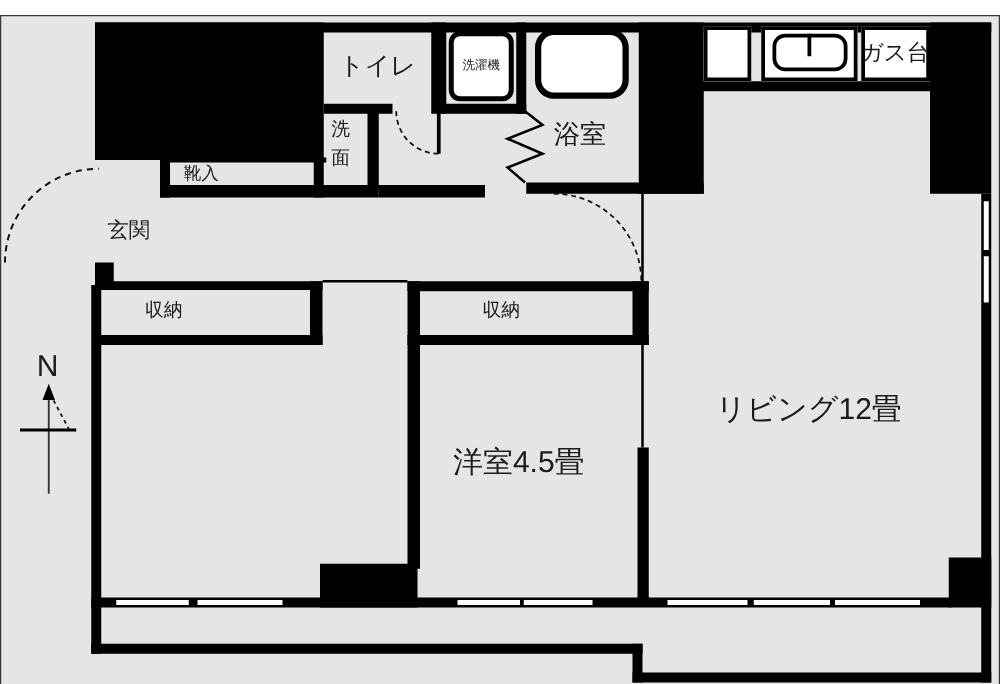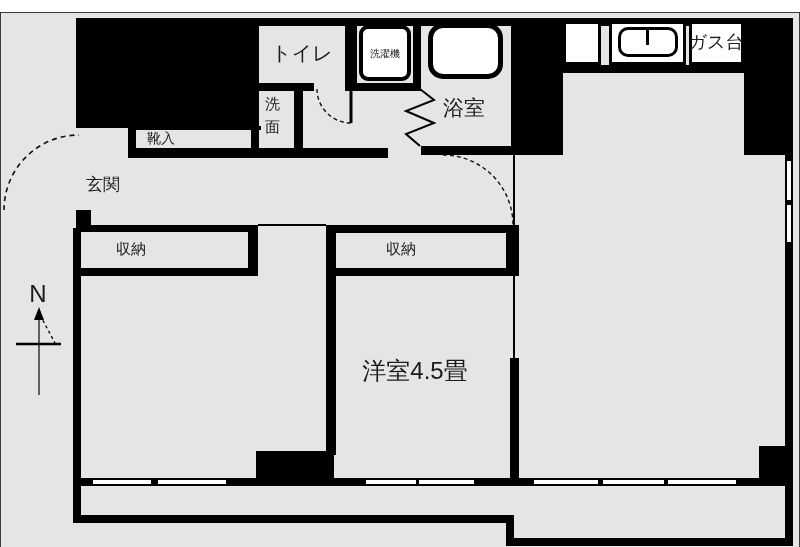--- a/index.html
+++ b/index.html
@@ -112,15 +112,16 @@
   <div class="lbl" style="left:301px;top:40px;font-size:20px">トイレ</div>
   <div class="lbl" style="left:384px;top:40px;font-size:10px">洗濯機</div>
   <div class="lbl" style="left:463px;top:95px;font-size:21px">浴室</div>
   <div class="lbl" style="left:715px;top:30px;font-size:18px">ガス台</div>
   <div class="lbl" style="left:102px;top:172px;font-size:17px">玄関</div>
   <div class="lbl" style="left:160px;top:126px;font-size:14px">靴入</div>
   <div class="lbl-v" style="left:264px;top:79px;font-size:15px">洗面</div>
   <div class="lbl" style="left:130px;top:236px;font-size:15px">収納</div>
   <div class="lbl" style="left:400px;top:236px;font-size:15px">収納</div>
   <div class="lbl" style="left:414px;top:358px;font-size:24px">洋室4.5畳</div>
+  <div class="lbl" style="left:646px;top:315px;font-size:24px">リビング12畳</div>
   <div class="lbl" style="left:37px;top:281px;font-size:24px">N</div>
 
 </div>
 
 </body></html>

